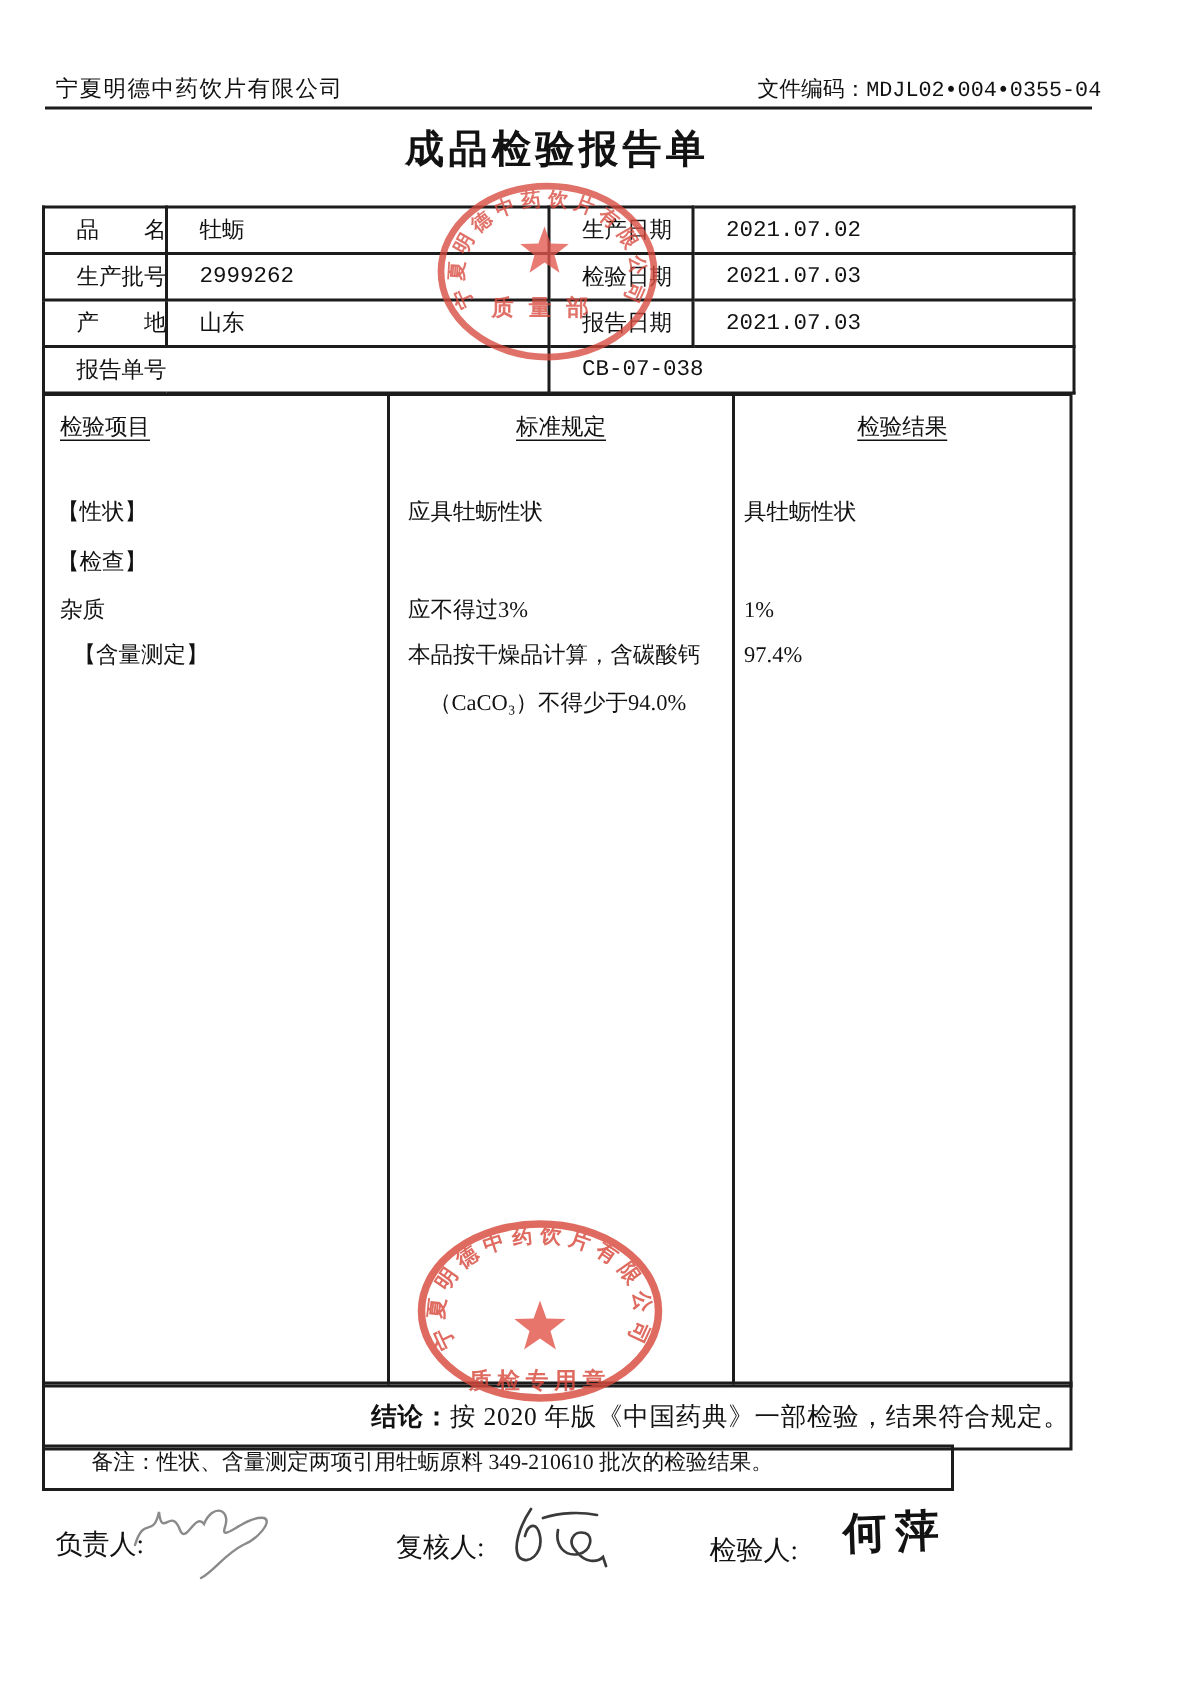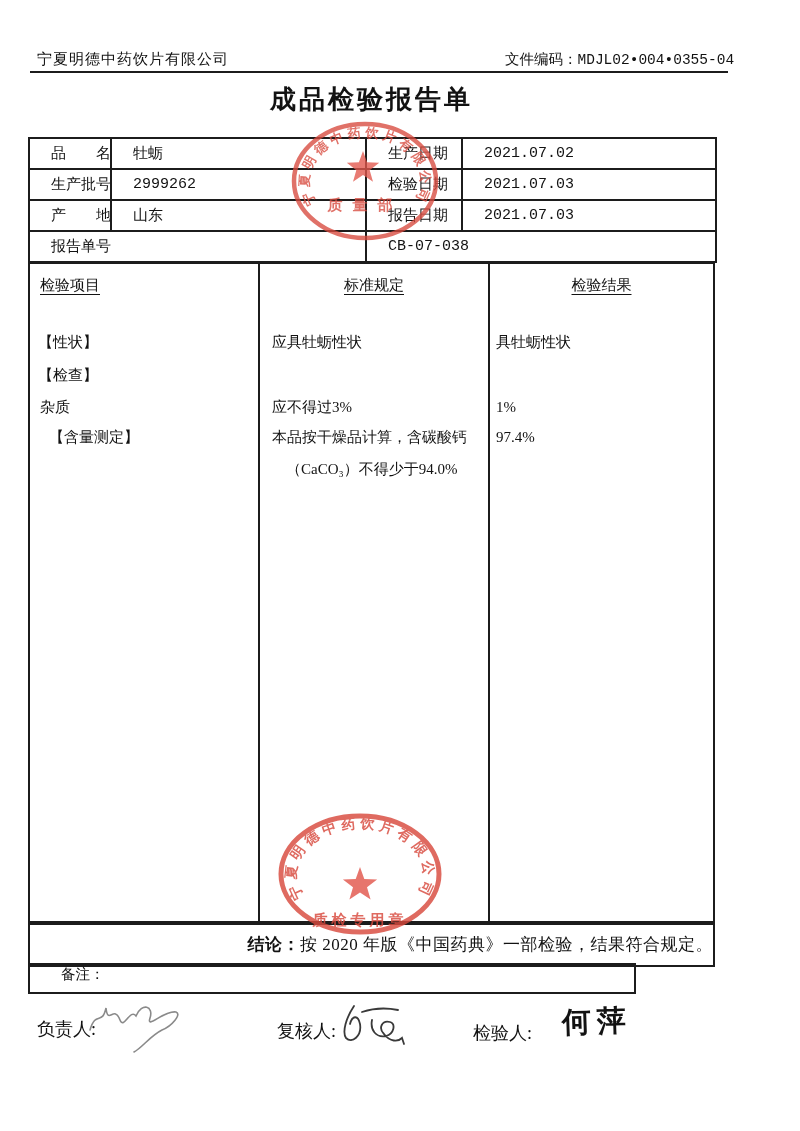--- a/index.html
+++ b/index.html
@@ -100,27 +100,28 @@
   <div class="abs rline" style="left:240px;top:195px;margin-left:16px;">（CaCO₃）不得少于94.0%</div>
 </div>
 
 <div class="abs conclusion">
   <span class="lbl">结论：</span>
     <span>按 2020 年版《中国药典》一部检验，结果符合规定。</span>
 </div>
 
 <div class="abs remark">
   <span>备注：</span>
+    <span>性状、含量测定两项引用牡蛎原料 349-210610 批次的检验结果。</span>
 </div>
 
 <div class="abs sig-label" style="left:37px;top:1017px;">负责人:</div>
 <svg class="abs" style="left:84px;top:996px;" width="115" height="58" viewBox="0 0 115 58">
   <path d="M6,34 C12,14 18,30 22,12 C24,30 30,8 36,24 C40,34 46,12 52,20 C58,6 70,10 66,22 C62,34 80,14 92,16 C98,18 88,30 78,34 C66,40 58,52 50,56" fill="none" stroke="#8a8a8a" stroke-width="1.6" stroke-linecap="round"></path>
 </svg>
-<div class="abs sig-label" style="left:277px;top:1019px;">复核人:</div>
+<div class="abs sig-label" style="left:264px;top:1019px;">复核人:</div>
 <svg class="abs" style="left:332px;top:998px;" width="90" height="55" viewBox="0 0 90 55">
   <path d="M22,8 C14,20 10,34 14,40 C20,46 30,38 28,26 C26,16 20,18 18,26 M30,14 C42,10 56,10 66,12 M40,22 C38,32 44,40 54,38 C62,36 64,26 58,24 C50,22 46,30 52,36 C58,44 66,44 70,40 L72,46" fill="none" stroke="#3a3a3a" stroke-width="1.8" stroke-linecap="round"></path>
 </svg>
 <div class="abs sig-label" style="left:473px;top:1021px;">检验人:</div>
 <div class="abs sig-name" style="left:562px;top:1002px;">何萍</div>
 
 <svg class="abs stamp" style="left:290px;top:120px;" width="150" height="122" viewBox="0 0 150 122" opacity="0.78">
   <defs>
     <path id="arc1" d="M 23.1,77.5 A 56,44 0 1 1 126.9,77.5" fill="none"></path>
   </defs>

